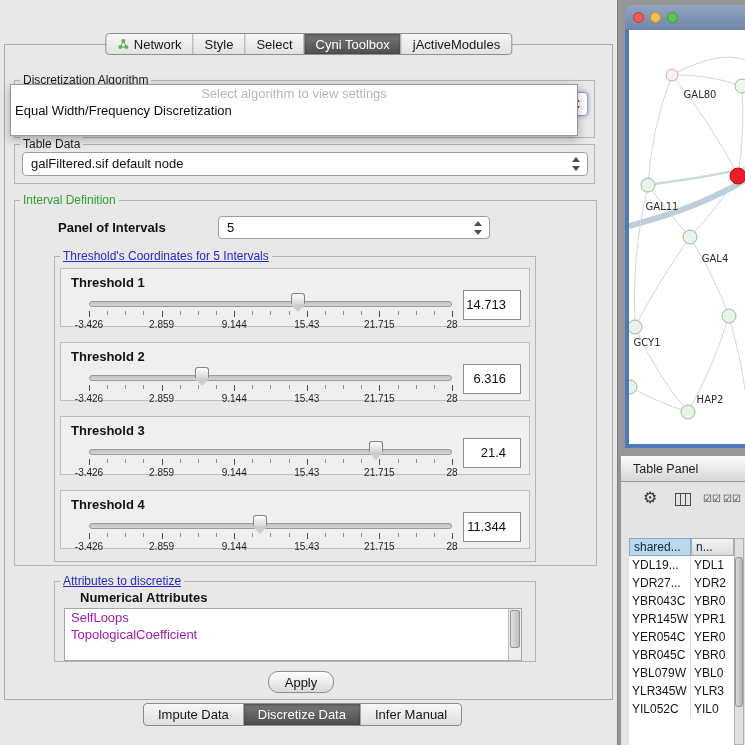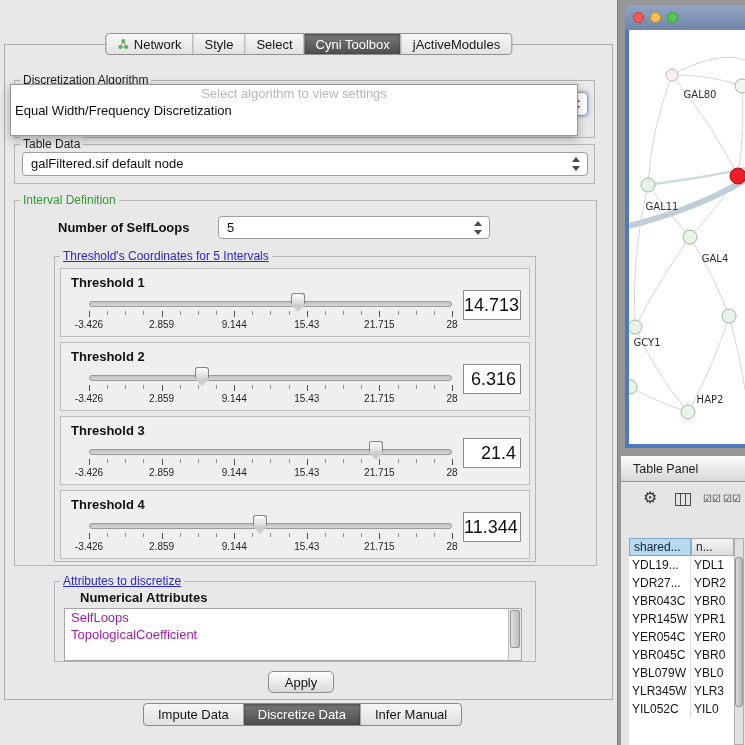--- a/index.html
+++ b/index.html
@@ -50,40 +50,40 @@
 
   
   .popup{position:absolute;left:10px;top:84px;width:568px;height:52px;background:#fff;border:1px solid #979797;box-shadow:0 3px 9px rgba(0,0,0,.3);z-index:5;}
   .popup-hint{height:17px;line-height:17px;text-align:center;color:#b7b7b7;font-size:13px;}
   .popup-item{height:17px;line-height:17px;padding-left:4px;font-size:13px;color:#0d0d0d;}
   .popup-item.bold{font-weight:bold;}
 
   .num-label{position:absolute;left:58px;top:220px;font-size:13px;font-weight:bold;color:#111;}
 
   
-  .threshold-panel{position:absolute;left:60px;width:470px;height:69px;background:#efefef;border:1px solid #bdbdbd;}
+  .threshold-panel{position:absolute;left:60px;width:470px;height:59px;background:#efefef;border:1px solid #bdbdbd;}
   .tp0{top:268px;} .tp1{top:342px;} .tp2{top:416px;} .tp3{top:490px;}
   .tp-label{position:absolute;left:10px;top:6px;font-size:13px;font-weight:bold;color:#111;}
   .track{position:absolute;left:28px;top:32px;width:363px;height:6px;background:linear-gradient(#c2c2c2,#d6d6d6);border:1px solid #9a9a9a;border-radius:3px;}
   .thumb{position:absolute;top:24px;width:14px;height:11px;background:linear-gradient(#fdfdfd,#d8d8d8);border:1px solid #858585;border-bottom:none;border-radius:3px 3px 1px 1px;z-index:2;}
   .thumb::after{content:"";position:absolute;left:-1px;top:11px;width:0;height:0;border-left:7px solid transparent;border-right:7px solid transparent;border-top:7px solid #cdcdcd;}
   .tick-layer{position:absolute;left:0;top:0;width:100%;height:100%;}
   .minor-ticks{position:absolute;left:28px;top:42px;width:364px;height:4px;background:repeating-linear-gradient(90deg,#8f8f8f 0 1px,transparent 1px 18.15px);}
   .major-tick{position:absolute;top:42px;width:1px;height:6px;background:#4f4f4f;}
   .tick-label{position:absolute;top:50px;transform:translateX(-50%);font-size:10px;color:#1f1f1f;white-space:nowrap;}
-  .value-box{position:absolute;left:402px;top:21px;width:58px;height:30px;background:#fff;border:1px solid #8d8d8d;font-size:18px;line-height:28px;text-align:right;padding-right:4px;color:#101010;}
+  .value-box{position:absolute;left:402px;top:21px;width:58px;height:30px;background:#fff;border:1px solid #8d8d8d;font-size:13px;line-height:28px;text-align:right;padding-right:14px;color:#101010;}
 
   
   .attr-title{position:absolute;left:64px;top:590px;font-size:13px;font-weight:bold;color:#111;padding-left:16px;}
   .attr-list{position:absolute;left:64px;top:608px;width:458px;height:53px;background:#fff;border:1px solid #a6a6a6;overflow:hidden;}
   .list-item{font-size:13px;line-height:17px;padding-left:6px;color:#a21caf;}
   .vscroll{position:absolute;right:0;top:0;width:13px;height:100%;background:#ededed;border-left:1px solid #bbb;}
   .vthumb{position:absolute;left:1px;top:1px;width:10px;height:38px;background:linear-gradient(90deg,#e0e0e0,#bdbdbd);border:1px solid #949494;border-radius:2px;}
 
-  .apply-btn{position:absolute;left:268px;top:671px;width:66px;height:22px;border:1px solid #8d8d8d;border-radius:5px;background:linear-gradient(#ffffff,#d9d9d9);font-size:13px;font-family:inherit;color:#111;}
+  .apply-btn{position:absolute;left:268px;top:671px;width:66px;height:22px;border:1px solid #8d8d8d;border-radius:10px;background:linear-gradient(#ffffff,#d9d9d9);font-size:13px;font-family:inherit;color:#111;}
 
   .bottom-tabs{position:absolute;left:143px;top:703px;display:flex;height:23px;border:1px solid #8a8a8a;border-radius:4px;overflow:hidden;background:linear-gradient(#f6f6f6,#e0e0e0);white-space:nowrap;}
   .btab{padding:0 14px;line-height:21px;font-size:13px;color:#151515;border-left:1px solid #a5a5a5;}
   .btab.first{border-left:none;}
   .btab.selected{background:linear-gradient(#787878,#4d4d4d);color:#fff;box-shadow:inset 0 1px 3px rgba(0,0,0,.4);}
 
   
   .net-window{position:absolute;left:625px;top:5px;width:130px;height:443px;background:#4e79be;border-radius:6px 6px 0 0;}
   .net-titlebar{position:absolute;left:0;top:0;width:100%;height:25px;background:linear-gradient(#93a5c2,#6e86a9);border-radius:6px 6px 0 0;}
   .tl{position:absolute;top:7px;width:11px;height:11px;border-radius:50%;}
@@ -168,21 +168,21 @@
     <div class="combo td-combo">
       <span class="combo-text">galFiltered.sif default node</span>
       <span class="combo-stepper">
           <i class="up"></i>
           <i class="dn"></i>
         </span>
     </div>
 
     <div class="group int-group"></div>
     <span class="group-legend int-legend green">Interval Definition</span>
-    <span class="num-label">Number of SelfLoops</span>
+    <span class="num-label">Panel of Intervals</span>
     <div class="combo num-combo">
       <span class="combo-text">5</span>
       <span class="combo-stepper">
           <i class="up"></i>
           <i class="dn"></i>
         </span>
     </div>
 
     <div class="group th-group"></div>
     <span class="group-legend th-legend blue">Threshold's Coordinates for 5 Intervals</span>

